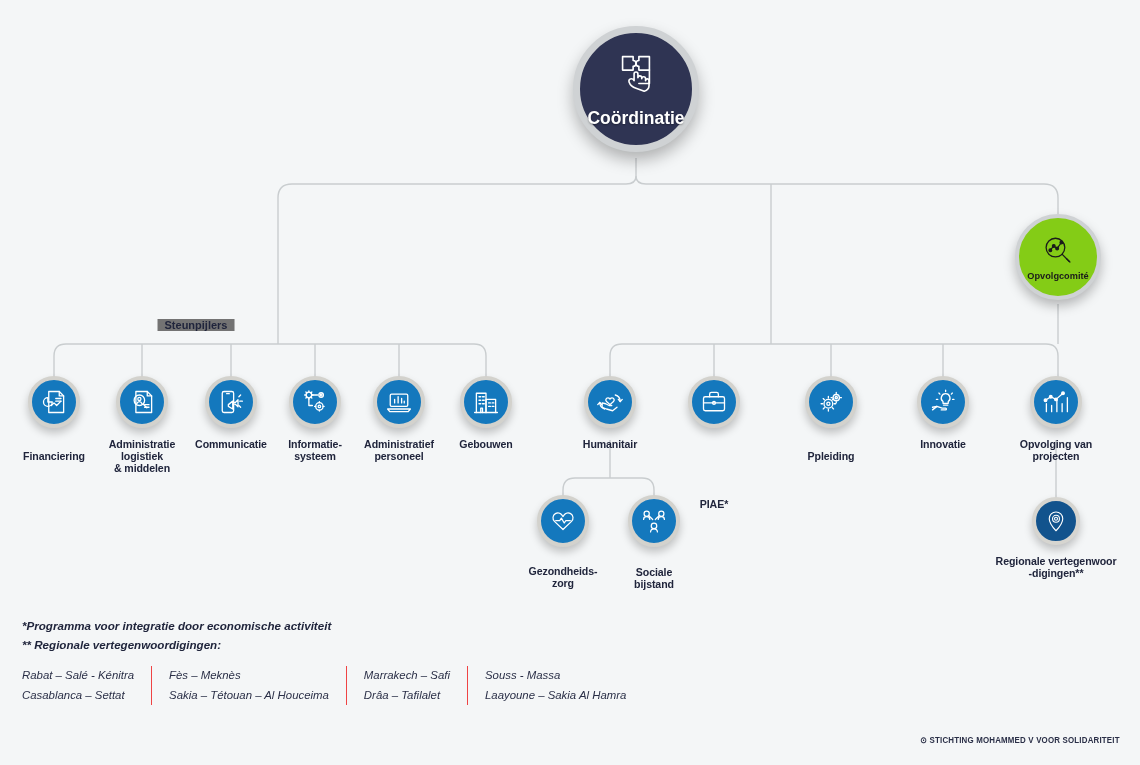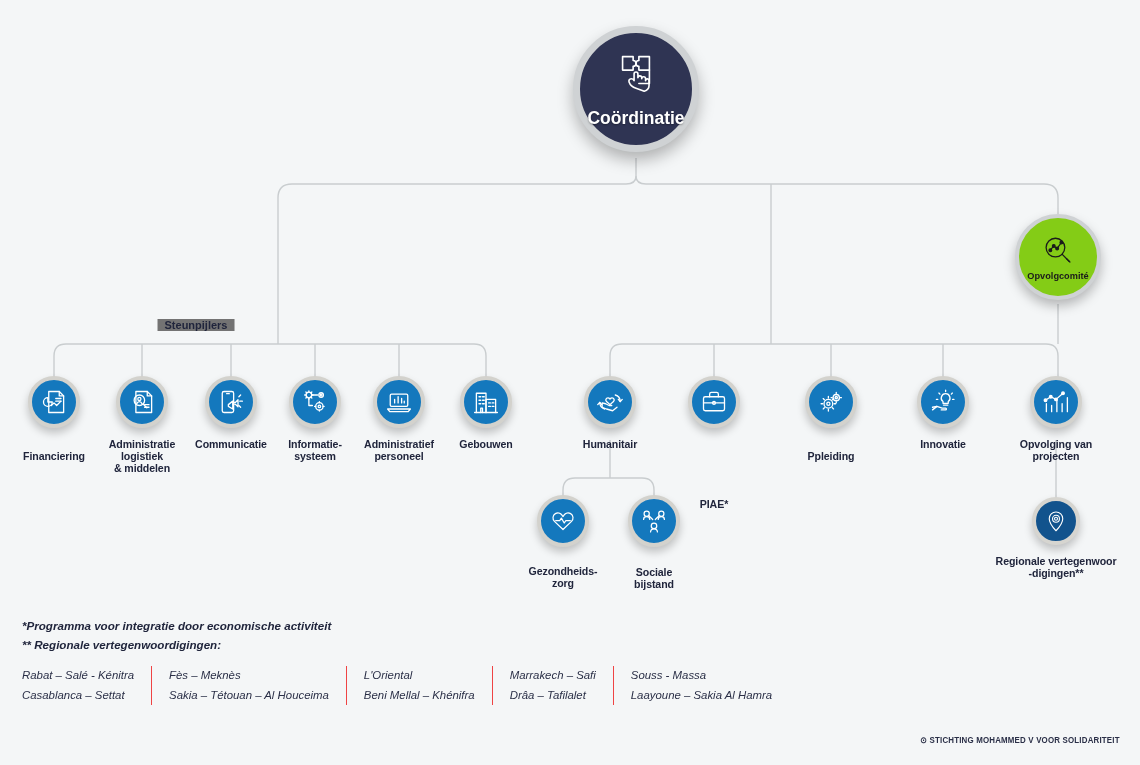--- a/index.html
+++ b/index.html
@@ -458,24 +458,20 @@
   <div id="regions">
     <div class="region-col">
       <div>Rabat – Salé - Kénitra</div>
       <div>Casablanca – Settat</div>
     </div>
     <div class="region-col">
       <div>Fès – Meknès</div>
       <div>Sakia – Tétouan – Al Houceima</div>
     </div>
     <div class="region-col">
-      <div>L'Oriental</div>
-      <div>Beni Mellal – Khénifra</div>
-    </div>
-    <div class="region-col">
       <div>Marrakech – Safi</div>
       <div>Drâa – Tafilalet</div>
     </div>
     <div class="region-col">
       <div>Souss - Massa</div>
       <div>Laayoune – Sakia Al Hamra</div>
     </div>
   </div>
 
   <div id="copyright">⊙ STICHTING MOHAMMED V VOOR SOLIDARITEIT</div>

